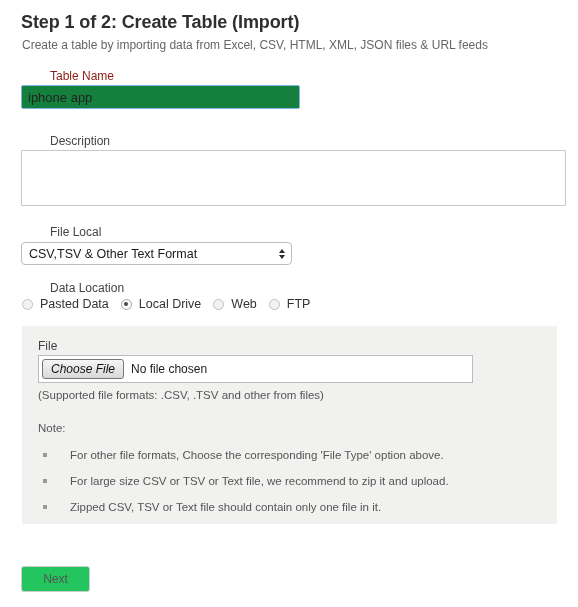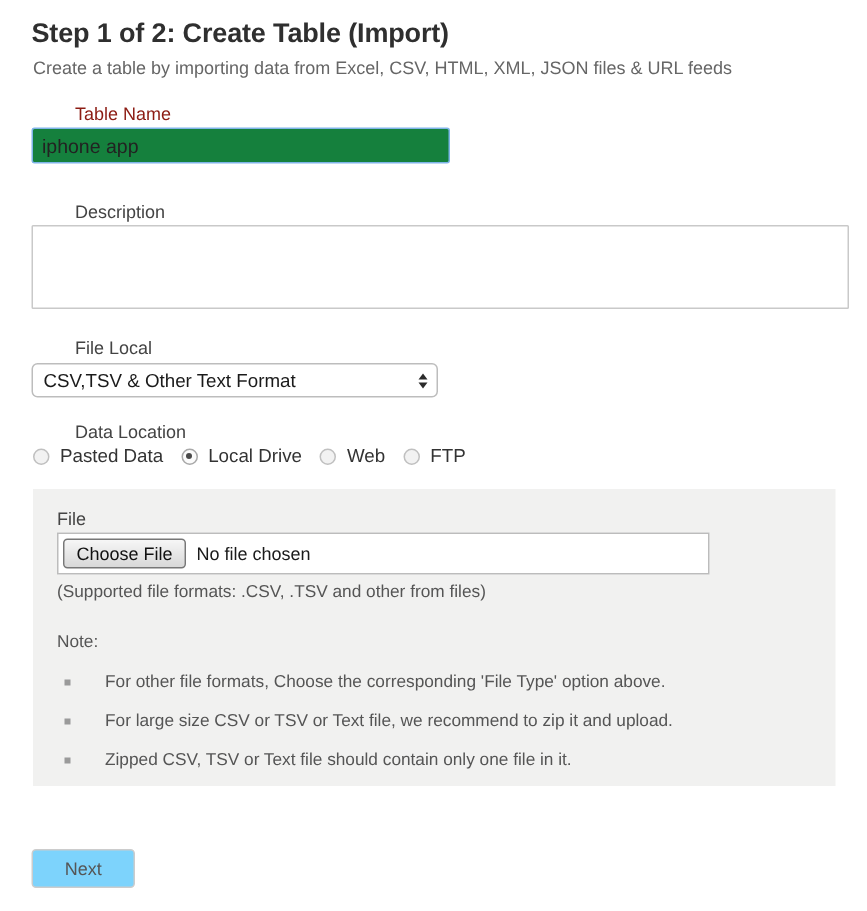--- a/index.html
+++ b/index.html
@@ -234,20 +234,21 @@
     padding: 0 8px;
     display: flex;
     align-items: center;
     background: linear-gradient(#f6f6f6, #d8d8d8);
     border: 1px solid #777777;
     border-radius: 3px;
     font-family: "Liberation Sans", sans-serif;
     font-size: 12px;
     color: #111111;
     white-space: nowrap;
+    font-style: italic;
   }
   .file-chosen-text {
     font-size: 12px;
     color: #1a1a1a;
     margin-left: 7px;
     white-space: nowrap;
   }
 
   .supported-formats {
     position: absolute;
@@ -295,21 +296,21 @@
   .footer-buttons {
     position: absolute;
     left: 21px;
     top: 566px;
     display: flex;
   }
   .btn {
     box-sizing: border-box;
     width: 69px;
     height: 26px;
-    background: #7dd3fc;
+    background: #22c55e;
     border: 1px solid #cccccc;
     border-radius: 3px;
     font-family: "Liberation Sans", sans-serif;
     font-size: 12px;
     color: #555555;
     display: flex;
     align-items: center;
     justify-content: center;
     cursor: pointer;
   }

